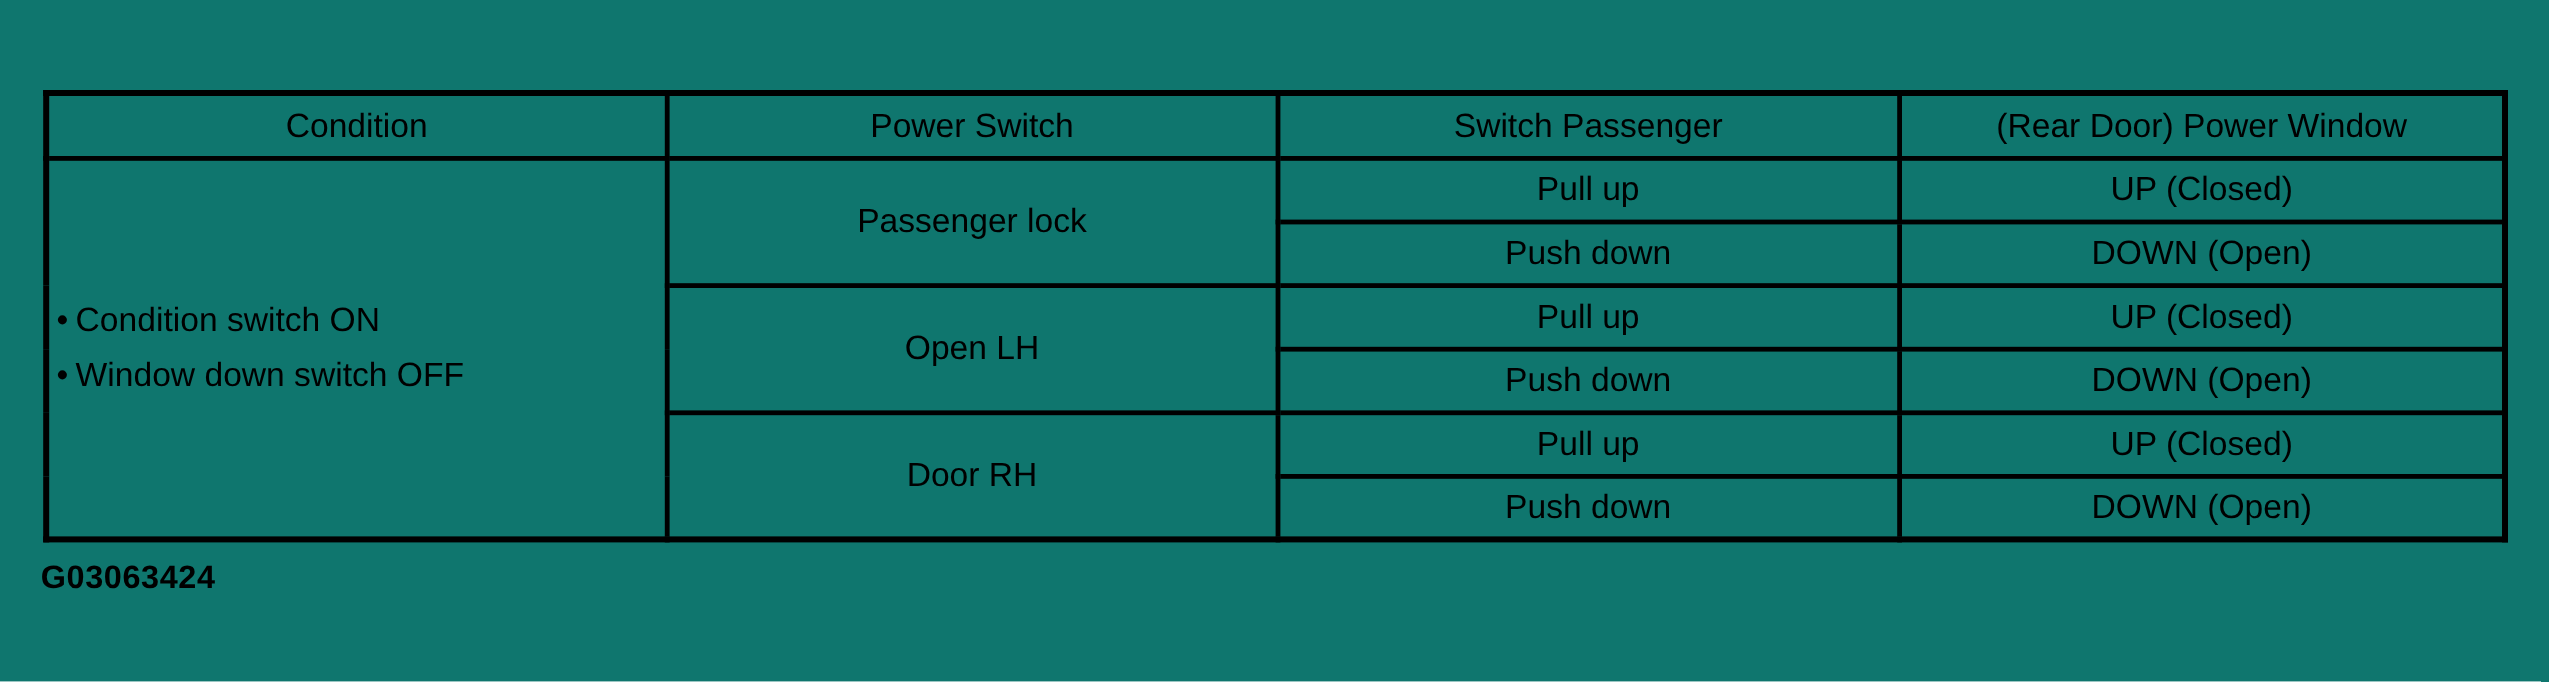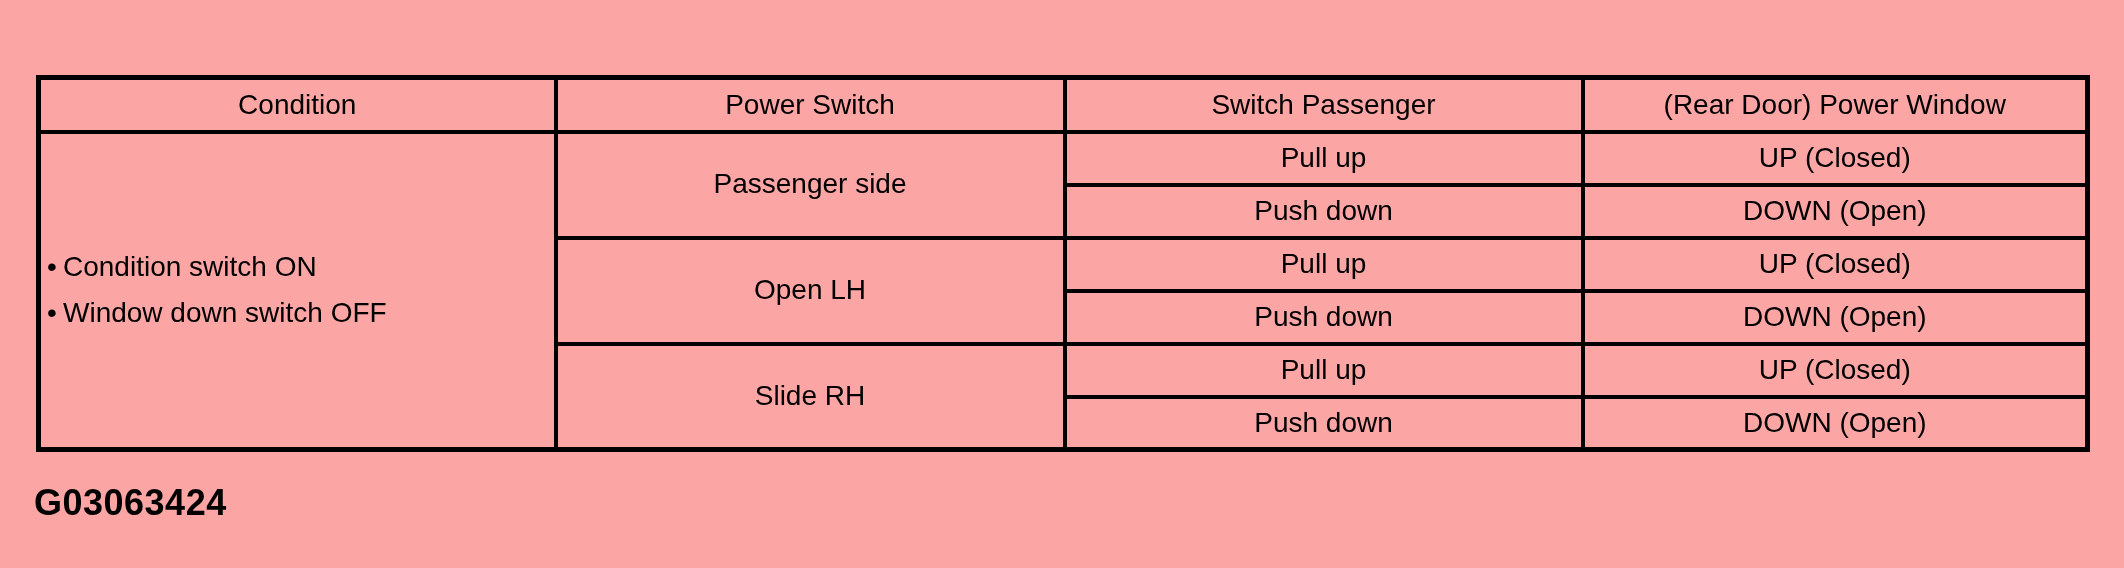--- a/index.html
+++ b/index.html
@@ -8,21 +8,21 @@
     height: 568px;
     background: #ffffff;
     font-family: "Liberation Sans", "DejaVu Sans", sans-serif;
     color: #000000;
     overflow: hidden;
   }
   .page {
     position: relative;
     width: 2124px;
     height: 568px;
-    background: #fca5a5;
+    background: #0f766e;
   }
   table.pw-table {
     position: absolute;
     left: 36px;
     top: 75px;
     width: 2049px;
     border-collapse: collapse;
     table-layout: fixed;
     border: 5px solid #000000;
     font-size: 28px;
@@ -53,24 +53,23 @@
   .bullet {
     display: inline-block;
     width: 22px;
     text-align: center;
     font-size: 28px;
   }
   .figure-code {
     position: absolute;
     left: 34px;
     top: 466px;
-    font-size: 36px;
+    font-size: 27px;
     font-weight: bold;
     letter-spacing: 0.5px;
-    margin-top: 16px;
   }
 </style>
 </head>
 <body>
 
 <div class="page">
 
   <table class="pw-table">
     <colgroup>
       <col style="width:517px">
@@ -90,41 +89,41 @@
         <td rowspan="6" class="condition-cell">
           <div class="cond-line">
             <span class="bullet">•</span>
             <span>Condition switch ON</span>
           </div>
           <div class="cond-line">
             <span class="bullet">•</span>
             <span>Window down switch OFF</span>
           </div>
         </td>
-        <td rowspan="2">Passenger side</td>
+        <td rowspan="2">Passenger lock</td>
         <td>Pull up</td>
         <td>UP (Closed)</td>
       </tr>
       <tr class="data-row">
         <td>Push down</td>
         <td>DOWN (Open)</td>
       </tr>
 
       <tr class="data-row">
         <td rowspan="2">Open LH</td>
         <td>Pull up</td>
         <td>UP (Closed)</td>
       </tr>
       <tr class="data-row">
         <td>Push down</td>
         <td>DOWN (Open)</td>
       </tr>
 
       <tr class="data-row">
-        <td rowspan="2">Slide RH</td>
+        <td rowspan="2">Door RH</td>
         <td>Pull up</td>
         <td>UP (Closed)</td>
       </tr>
       <tr class="data-row">
         <td>Push down</td>
         <td>DOWN (Open)</td>
       </tr>
     </tbody>
   </table>
 

